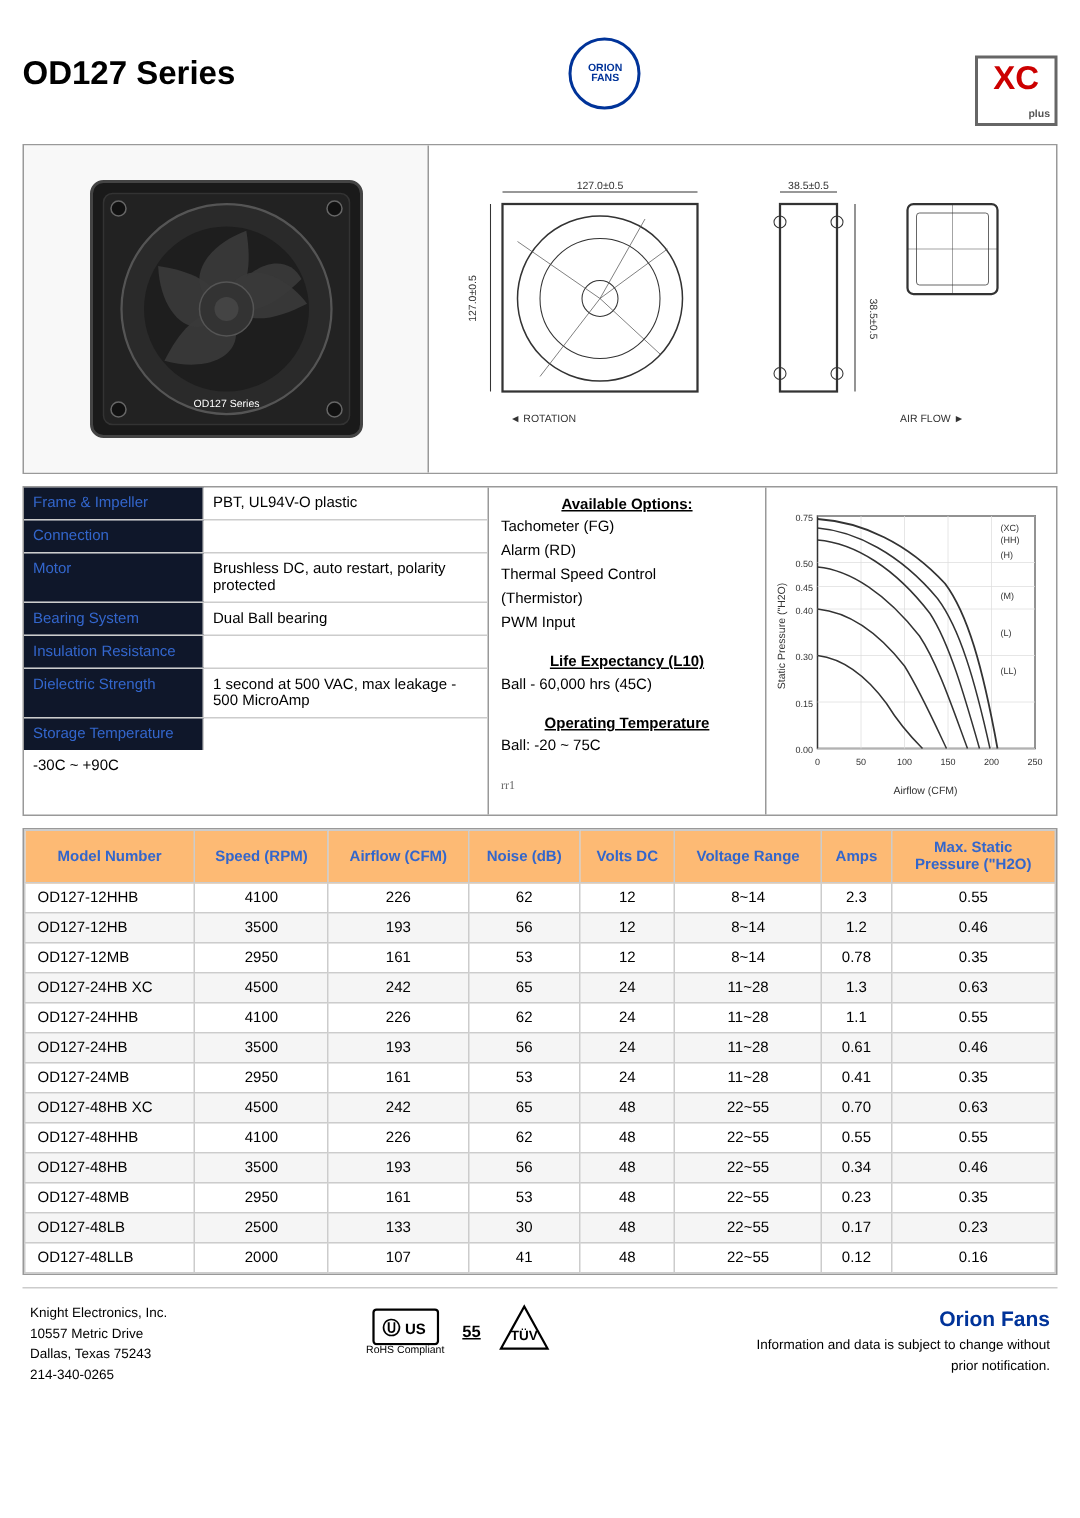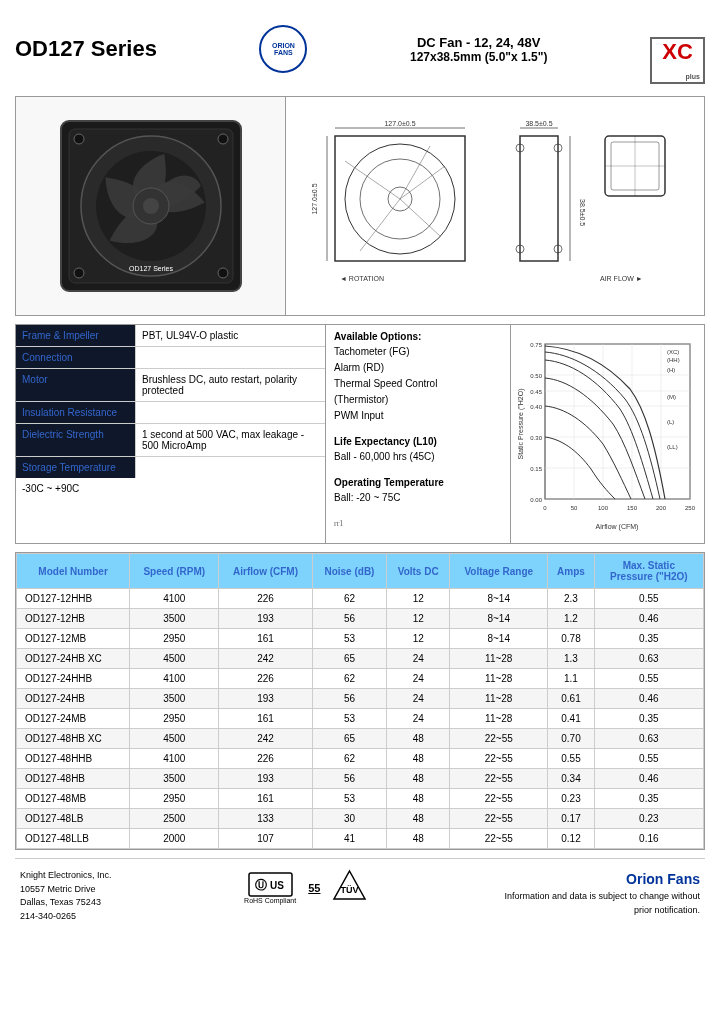--- a/index.html
+++ b/index.html
@@ -117,22 +117,24 @@
       font-size: 10px;
       color: #000;
     }
     .specs-middle {
       width: 185px;
       border-right: 1px solid #999;
       padding: 6px 8px;
       font-size: 10px;
     }
     .specs-middle .section-title {
+      text-decoration: underline;
       font-weight: bold;
       margin-bottom: 3px;
+      text-align: center;
     }
     .specs-middle p {
       margin-bottom: 2px;
       line-height: 1.4;
     }
     .specs-chart {
       flex: 1;
       display: flex;
       align-items: center;
       justify-content: center;
@@ -142,21 +144,21 @@
     
     .perf-section {
       border: 1px solid #999;
       margin-bottom: 8px;
     }
     .perf-table {
       width: 100%;
       border-collapse: collapse;
     }
     .perf-table th {
-      background: #7dd3fc;
+      background: #fdba74;
       color: #3366cc;
       font-size: 10px;
       font-weight: bold;
       text-align: center;
       padding: 6px 4px;
       border: 1px solid #ccc;
     }
     .perf-table td {
       font-size: 10px;
       text-align: center;
@@ -210,24 +212,20 @@
   </style>
 </head>
 <body>
 
 <div class="header">
   <div class="header-left">OD127 Series</div>
   <div class="header-center">
     <div class="orion-logo">
       <span>ORION<br>FANS</span>
     </div>
-  </div>
-  <div style="text-align:center;">
-    <div style="font-size:13px; font-weight:bold;">DC Fan - 12, 24, 48V</div>
-    <div style="font-size:12px; font-weight:bold;">127x38.5mm (5.0"x 1.5")</div>
   </div>
   <div class="xc-logo">
     <span style="font-size:22px; font-weight:bold; color:#cc0000;">XC</span>
     <span style="font-size:7px; position:absolute; bottom:2px; right:3px; color:#555;">plus</span>
   </div>
 </div>
 
 <div class="image-section">
   <div class="fan-image">
 
@@ -311,20 +309,24 @@
         <div class="spec-row">
       <div class="spec-label">Frame &amp; Impeller</div>
       <div class="spec-value">PBT, UL94V-O plastic</div>
     </div>
         <div class="spec-row">
       <div class="spec-label">Connection</div>
     </div>
         <div class="spec-row">
       <div class="spec-label">Motor</div>
       <div class="spec-value">Brushless DC, auto restart, polarity protected</div>
+    </div>
+        <div class="spec-row">
+      <div class="spec-label">Bearing System</div>
+      <div class="spec-value">Dual Ball bearing</div>
     </div>
         <div class="spec-row">
       <div class="spec-label">Insulation Resistance</div>
     </div>
         <div class="spec-row">
       <div class="spec-label">Dielectric Strength</div>
       <div class="spec-value">1 second at 500 VAC, max leakage - 500 MicroAmp</div>
     </div>
         <div class="spec-row">
       <div class="spec-label">Storage Temperature</div>

